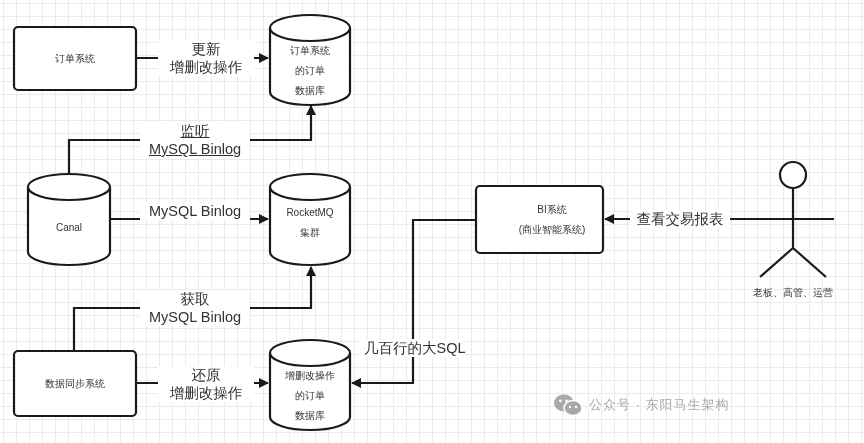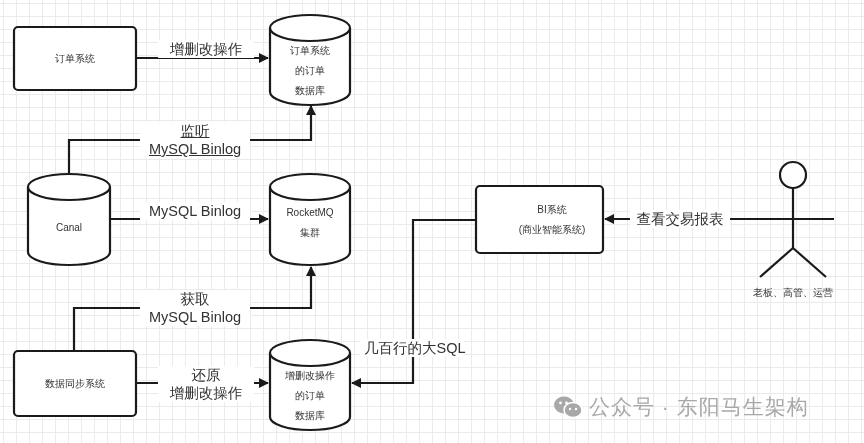--- a/index.html
+++ b/index.html
@@ -19,21 +19,21 @@
     position: absolute; text-align: center; font-size: 14.5px; line-height: 18px;
     color: #333; white-space: nowrap;
   }
   .lbl.bg { background: #ffffff; padding: 0 4px; }
   .node-text {
     position: absolute; text-align: center; font-size: 10px; line-height: 20px;
     color: #333; display: flex; align-items: center; justify-content: center;
     white-space: pre-line;
   }
   .watermark {
-    position: absolute; left: 553px; top: 393px; font-size: 21px; color: #a8a8a8;
+    position: absolute; left: 553px; top: 393px; font-size: 13px; color: #a8a8a8;
     display: flex; align-items: center; letter-spacing: 1px;
   }
   .wm-icon { width: 30px; height: 24px; margin-right: 6px; }
 </style>
 </head>
 <body>
 
 <svg class="diagram" width="864" height="443" viewBox="0 0 864 443">
   <defs>
     <marker id="arr" markerWidth="10" markerHeight="10" refX="9" refY="5" orient="auto" markerUnits="userSpaceOnUse">
@@ -104,20 +104,21 @@
 集群</div>
 <div class="node-text" style="left:14px;top:351px;width:122px;height:65px;">数据同步系统</div>
 <div class="node-text" style="left:266px;top:363px;width:88px;height:66px;">增删改操作
 的订单
 数据库</div>
 <div class="node-text" style="left:476px;top:186px;width:152px;height:67px;">BI系统
 (商业智能系统)</div>
 <div class="node-text" style="left:722px;top:282px;width:142px;height:22px;">老板、高管、运营</div>
 
 <div class="lbl bg" style="left:158px;top:40px;width:88px;">
+  <div>更新</div>
   <div>增删改操作</div>
 </div>
 <div class="lbl bg" style="left:140px;top:122px;width:102px;text-decoration:underline;">
   <div>监听</div>
   <div>MySQL Binlog</div>
 </div>
 <div class="lbl bg" style="left:140px;top:202px;width:102px;">
   <div>MySQL Binlog</div>
 </div>
 <div class="lbl bg" style="left:140px;top:290px;width:102px;">

